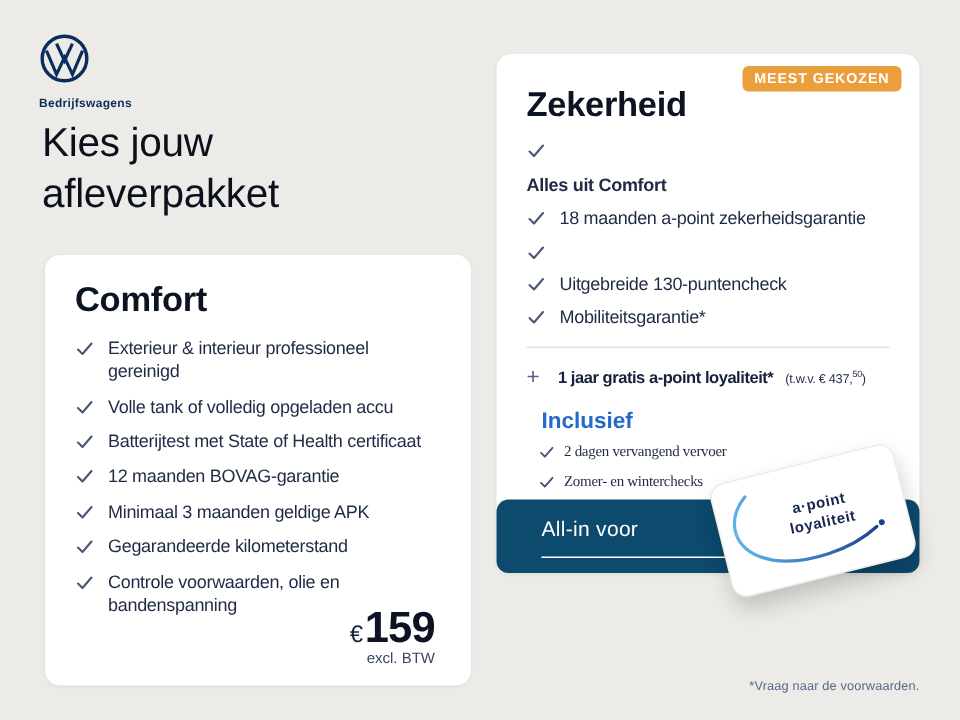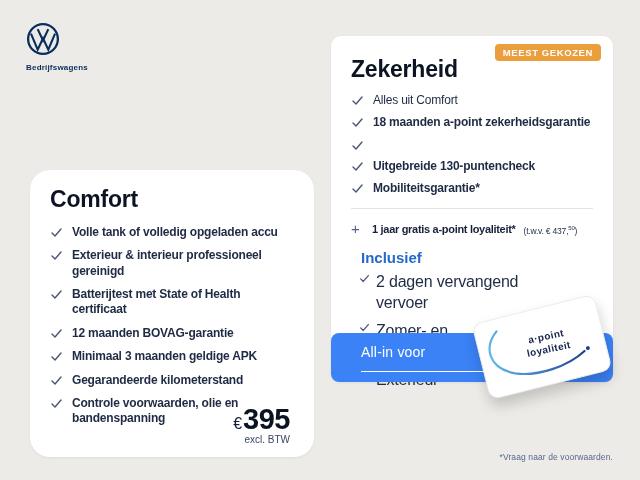--- a/index.html
+++ b/index.html
@@ -16,62 +16,62 @@
   
   .brand { position:absolute; left:26px; top:22px; width:64px; }
   .vw-logo { width:34px; height:34px; display:inline-block; }
   .brand-label { margin-top:3px; font-size:8px; font-weight:bold; color:#0A2E5C; letter-spacing:0.2px; }
   .page-title { position:absolute; left:28px; top:78px; font-size:27px; line-height:34px;
     font-weight:500; color:#0B111C; letter-spacing:-0.2px; }
 
   
   .card { position:absolute; background:#FFFFFF; border-radius:10px;
     box-shadow:0 1px 3px rgba(0,0,0,0.06); }
-  .card-comfort { left:30px; top:170px; width:284px; height:287px; padding:16px 20px;border-radius:20px; }
+  .card-comfort { left:30px; top:170px; width:284px; height:287px; padding:16px 20px; }
   .card-zekerheid { left:331px; top:36px; width:282px; height:346px; padding:14px 20px; }
 
   .card-title { font-size:23px; font-weight:700; color:#0C1322; letter-spacing:-0.2px; }
   .card-comfort .card-title { margin-bottom:12px; }
   .card-zekerheid .card-title { margin-top:6px; margin-bottom:10px; }
 
   .badge { position:absolute; top:8px; right:12px; background:#EA9F3C; color:#fff;
     font-size:9.5px; font-weight:bold; letter-spacing:0.6px; padding:3px 8px; border-radius:4px; }
 
   .check-list { display:flex; flex-direction:column; }
   .card-comfort .check-list { gap:8px; }
   .card-zekerheid .check-list { gap:7px; }
-  .check-item { display:flex; gap:9px; font-size:12px; line-height:1.28; letter-spacing:-0.2px; color:#1F2A44;font-weight:bold; }
+  .check-item { display:flex; gap:9px; font-size:12px; line-height:1.28; letter-spacing:-0.2px; color:#1F2A44; }
   .check-item .ck { flex:0 0 13px; width:13px; height:13px; margin-top:1px; }
-  .check-item.bold { font-weight:normal; }
+  .check-item.bold { font-weight:bold;flex-direction:column; }
 
   .divider { border:none; border-top:1px solid #E4E3DF; margin:12px 0 10px 0; }
 
   
   .loyalty-row { display:flex; align-items:baseline; gap:8px; white-space:nowrap; }
   .plus { font-size:15px; font-weight:400; color:#55608A; flex:0 0 13px; position:relative; top:1px; }
   .loyalty-title { font-size:11px; font-weight:bold; letter-spacing:-0.3px; color:#17203A; }
   .loyalty-note { font-size:8.5px; letter-spacing:-0.2px; color:#1F2A44; }
   .loyalty-note sup { font-size:6px; }
   .inclusief { margin:13px 0 6px 10px; font-size:15px; font-weight:bold; color:#2569C9; }
   .sub-list { margin-left:8px; display:flex; flex-direction:column; gap:5px; width:160px; }
-  .sub-item { display:flex; gap:6px; font-size:16px; line-height:1.3; letter-spacing:-0.2px; color:#1F2A44; }
+  .sub-item { display:flex; gap:6px; font-size:10px; line-height:1.3; letter-spacing:-0.2px; color:#1F2A44;font-family:Liberation Serif, serif; }
   .sub-item .ck { flex:0 0 11px; width:11px; height:11px; margin-top:0.5px; }
 
   
   .loyal-card { position:absolute; left:148px; top:272px; width:126px; height:78px;
     background:#fff; border:1px solid #ECECEA; border-radius:10px; transform:rotate(-14deg);
     box-shadow:0 8px 14px rgba(0,0,0,0.18); z-index:3; }
   .loyal-card svg { position:absolute; inset:0; }
   .loyal-card .lc-text { position:absolute; left:46px; top:22px; text-align:center;
     font-size:10px; font-weight:bold; color:#16254E; line-height:13px; letter-spacing:0.4px;
     transform:rotate(2deg); }
 
   
   .price-footer { position:absolute; left:0; bottom:0; width:100%; height:49px;
-    background:#3b82f6; border-radius:8px; z-index:2; color:#fff;text-decoration:underline; }
+    background:#0c4a6e; border-radius:8px; z-index:2; color:#fff;text-decoration:underline; }
   .allin-label { position:absolute; left:30px; top:11px; font-size:14px; letter-spacing:0.2px; }
   .allin-line { position:absolute; left:30px; top:38px; width:185px; height:1px; background:#fff; }
   .price-block { position:absolute; right:28px; top:3px; text-align:right; }
   .price-row { display:flex; align-items:baseline; justify-content:flex-end; }
   .price-cur { font-size:17px; font-weight:400; margin-right:1px; }
   .price-num { font-size:30px; font-weight:700; letter-spacing:-0.5px; }
   .price-note { font-size:10px; margin-top:-3px; }
 
   
   .comfort-price { position:absolute; right:24px; bottom:12px; text-align:right; color:#17203A; }
@@ -88,35 +88,39 @@
 
   <div class="brand">
     <svg class="vw-logo" viewBox="0 0 48 48">
       <circle cx="24" cy="24" r="21" fill="none" stroke="#0A2E5C" stroke-width="3.2"></circle>
       <path d="M16.5 10 L24 26 L31.5 10" fill="none" stroke="#0A2E5C" stroke-width="3"></path>
       <path d="M7 16.5 L16.5 39 L24 23 L31.5 39 L41 16.5" fill="none" stroke="#0A2E5C" stroke-width="3"></path>
     </svg>
     <div class="brand-label">Bedrijfswagens</div>
   </div>
 
+  <h1 class="page-title">
+    <span>Kies jouw</span><br>
+    <span>afleverpakket</span>
+  </h1>
 
   <div class="card card-comfort">
     <div class="card-title">Comfort</div>
     <div class="check-list">
       <div class="check-item">
         <svg class="ck" viewBox="0 0 13 13">
             <path d="M2 7 L5 10 L11 3" fill="none" stroke="#4A5578" stroke-width="1.4" stroke-linecap="round" stroke-linejoin="round"></path>
           </svg>
+        <span>Exterieur &amp; interieur professioneel gereinigd</span>
+      </div>
+      <div class="check-item">
+        <svg class="ck" viewBox="0 0 13 13">
+            <path d="M2 7 L5 10 L11 3" fill="none" stroke="#4A5578" stroke-width="1.4" stroke-linecap="round" stroke-linejoin="round"></path>
+          </svg>
         <span>Volle tank of volledig opgeladen accu</span>
-      </div>
-      <div class="check-item">
-        <svg class="ck" viewBox="0 0 13 13">
-            <path d="M2 7 L5 10 L11 3" fill="none" stroke="#4A5578" stroke-width="1.4" stroke-linecap="round" stroke-linejoin="round"></path>
-          </svg>
-        <span>Exterieur &amp; interieur professioneel gereinigd</span>
       </div>
       <div class="check-item">
         <svg class="ck" viewBox="0 0 13 13">
             <path d="M2 7 L5 10 L11 3" fill="none" stroke="#4A5578" stroke-width="1.4" stroke-linecap="round" stroke-linejoin="round"></path>
           </svg>
         <span>Batterijtest met State of Health certificaat</span>
       </div>
       <div class="check-item">
         <svg class="ck" viewBox="0 0 13 13">
             <path d="M2 7 L5 10 L11 3" fill="none" stroke="#4A5578" stroke-width="1.4" stroke-linecap="round" stroke-linejoin="round"></path>
@@ -138,21 +142,21 @@
       <div class="check-item">
         <svg class="ck" viewBox="0 0 13 13">
             <path d="M2 7 L5 10 L11 3" fill="none" stroke="#4A5578" stroke-width="1.4" stroke-linecap="round" stroke-linejoin="round"></path>
           </svg>
         <span>Controle voorwaarden, olie en bandenspanning</span>
       </div>
     </div>
     <div class="comfort-price">
       <div class="price-row">
         <span class="price-cur">€</span>
-        <span class="price-num">395</span>
+        <span class="price-num">159</span>
       </div>
       <div class="price-note">excl. BTW</div>
     </div>
   </div>
 
   <div class="card card-zekerheid">
     <div class="badge">MEEST GEKOZEN</div>
     <div class="card-title">Zekerheid</div>
 
     <div class="check-list">

